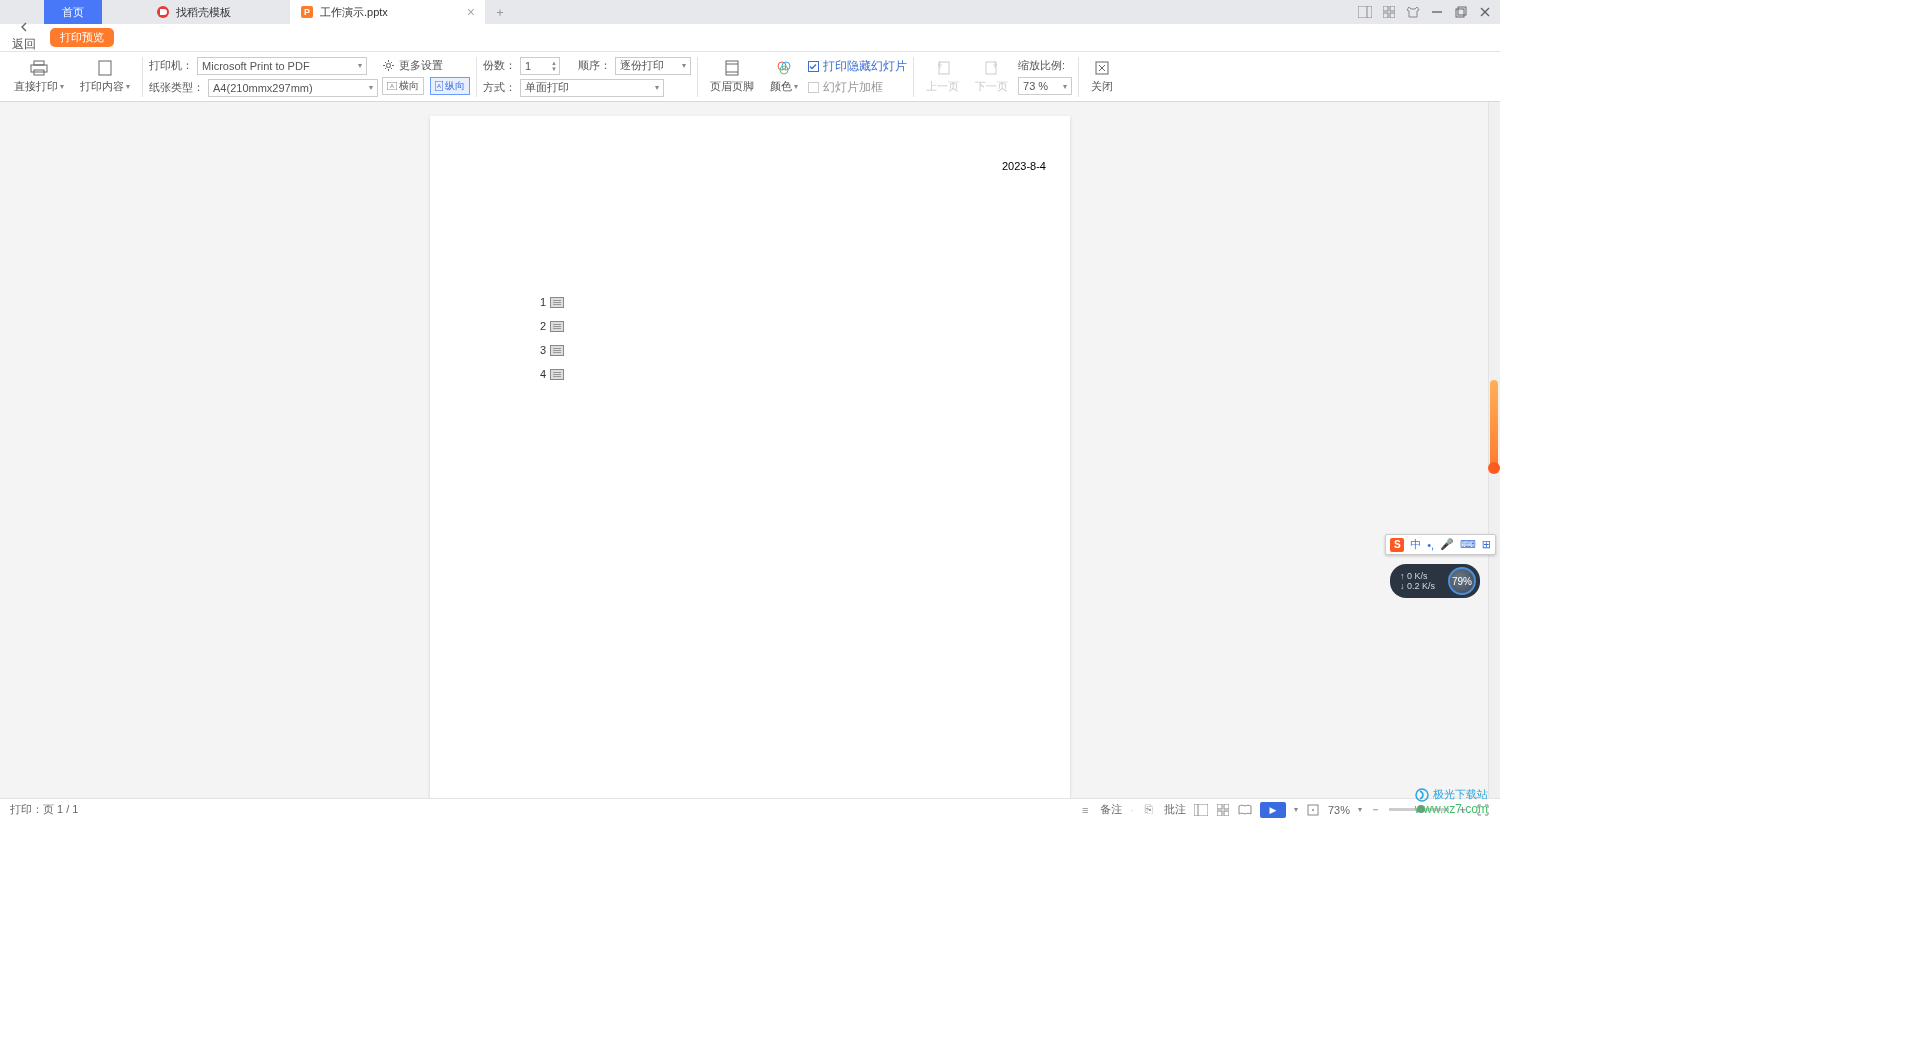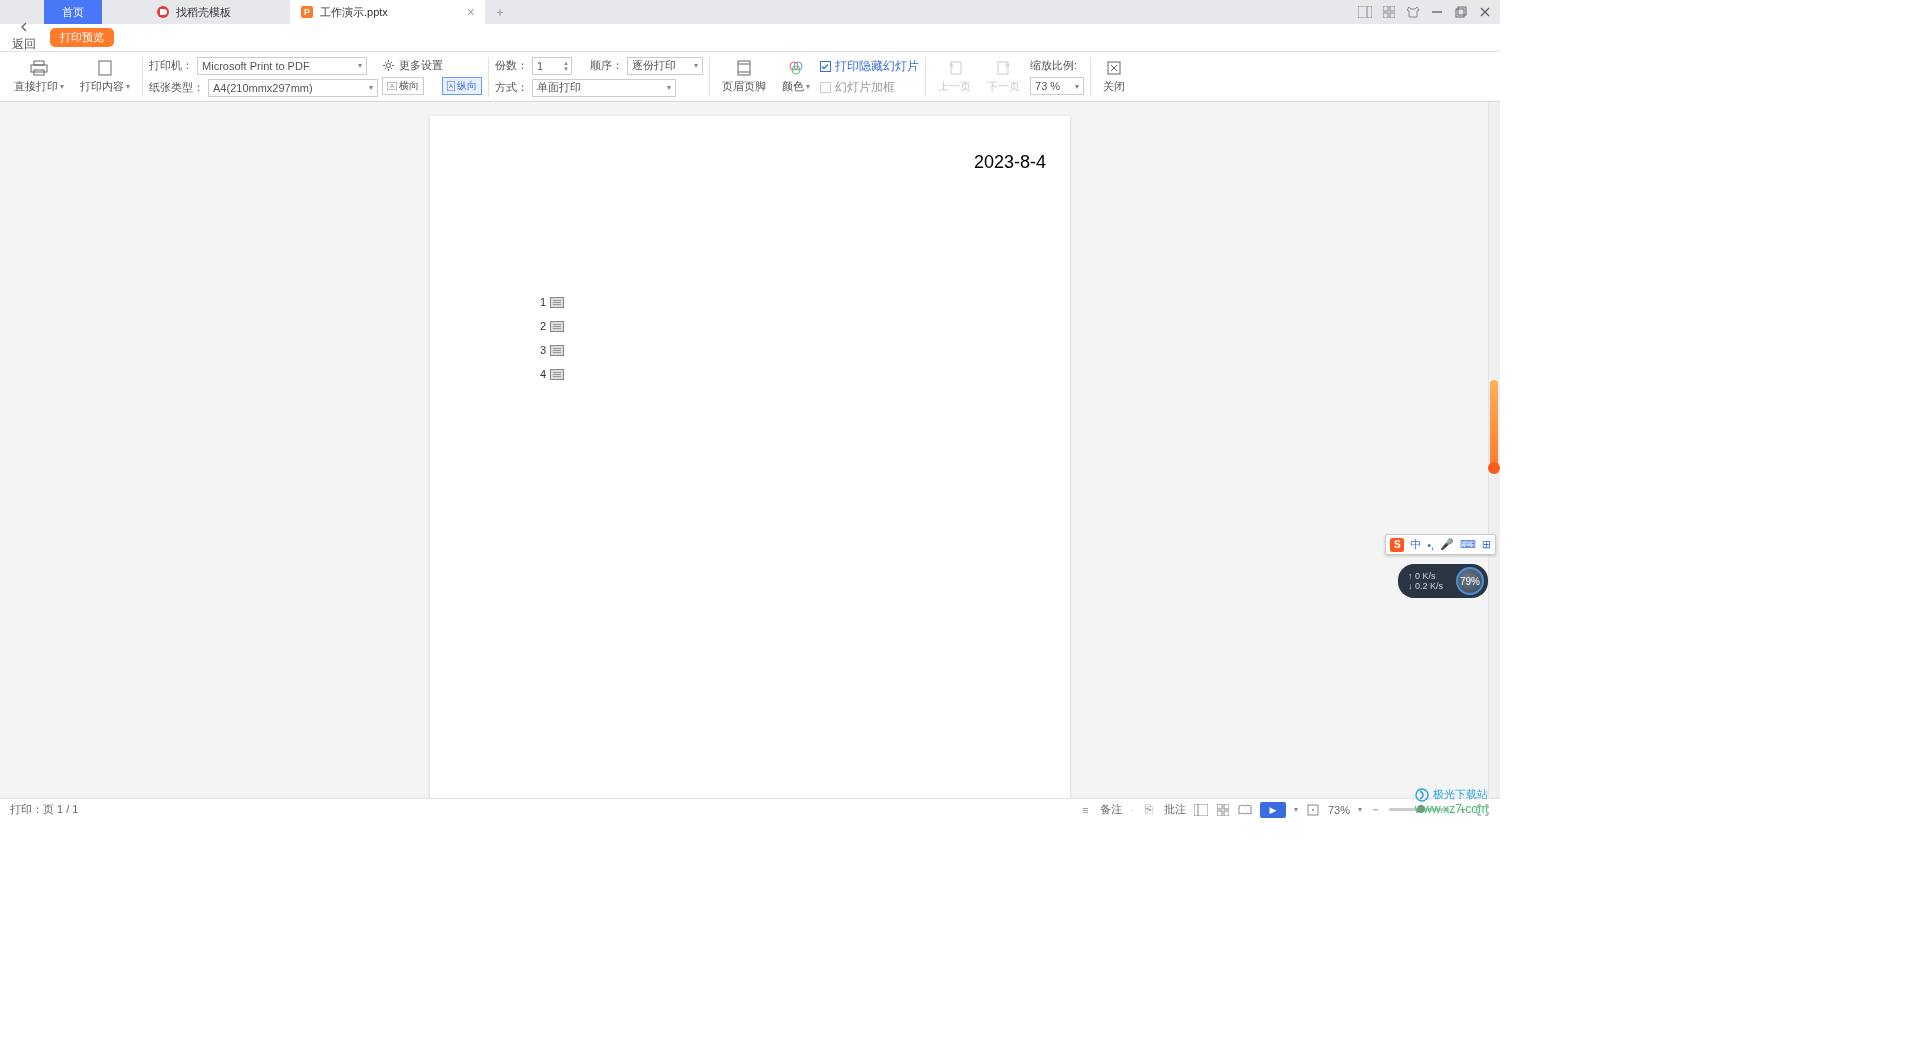--- a/index.html
+++ b/index.html
@@ -25,53 +25,53 @@
 
 .ribbon { height: 50px; background: #fff; border-bottom: 1px solid #d8d8d8; display: flex; align-items: center; padding: 0 8px; gap: 4px; }
 .grp { display: flex; flex-direction: column; align-items: center; justify-content: center; gap: 2px; height: 100%; padding: 0 6px; }
 .grp .icon-lg { width: 22px; height: 18px; display: flex; align-items: center; justify-content: center; color: #555; }
 .grp .lbl { font-size: 11px; color: #555; display: flex; align-items: center; gap: 2px; }
 .sep { width: 1px; height: 40px; background: #e3e3e3; margin: 0 2px; }
 .row2 { display: flex; flex-direction: column; gap: 4px; justify-content: center; height: 100%; }
 .field { display: flex; align-items: center; gap: 4px; font-size: 11px; color: #555; }
 .sel { border: 1px solid #ccc; height: 18px; font-size: 11px; background: #fff; padding: 0 4px; display: inline-flex; align-items: center; justify-content: space-between; }
 .sel .ar { color: #888; font-size: 8px; margin-left: 4px; }
-.orient { display: inline-flex; gap: 18px; }
+.orient { display: inline-flex; gap: 6px; }
 .orient .ob { border: 1px solid #ccc; padding: 1px 4px; font-size: 10px; display: flex; align-items: center; gap: 2px; }
 .orient .ob.sel-on { background: #e8f0ff; border-color: #6b9bff; color: #3a6be0; }
 .spin { width: 40px; border: 1px solid #ccc; height: 18px; font-size: 11px; display: flex; align-items: center; justify-content: space-between; padding: 0 2px 0 4px; }
 .spin .spin-btns { display: flex; flex-direction: column; font-size: 6px; color: #888; line-height: 6px; }
 .chk { display: flex; align-items: center; gap: 4px; color: #999; }
 .chk.on { color: #3a70d6; }
 .grp.disabled { color: #c9c9c9; }
 .grp.disabled .icon-lg, .grp.disabled .lbl { color: #c9c9c9; }
 
 
 .workspace { position: absolute; top: 102px; left: 0; right: 0; bottom: 22px; background: #f4f4f4; display: flex; justify-content: center; overflow: hidden; }
 .page { margin-top: 14px; width: 640px; height: 900px; background: #fff; box-shadow: 0 1px 3px rgba(0,0,0,.15); position: relative; }
-.page .date { position: absolute; top: 36px; right: 24px; font-size: 18px; color: #000; }
+.page .date { position: absolute; top: 44px; right: 24px; font-size: 11px; color: #000; }
 .page .list { position: absolute; top: 180px; left: 110px; display: flex; flex-direction: column; gap: 12px; }
 .page .li { display: flex; align-items: center; gap: 4px; font-size: 11px; }
 .page .sq { width: 14px; height: 11px; border: 1px solid #888; background: #ddd; position: relative; }
 .page .sq::before { content:""; position:absolute; left:2px; right:2px; top:2px; height:1px; background:#999; box-shadow: 0 2px 0 #999, 0 4px 0 #999; }
 .scrollbar { position: absolute; right: 0; top: 0; bottom: 0; width: 12px; background: #f0f0f0; border-left: 1px solid #e3e3e3; }
 
 
 .statusbar { position: absolute; bottom: 0; left: 0; right: 0; height: 22px; background: #fff; border-top: 1px solid #e3e3e3; display: flex; align-items: center; padding: 0 10px; font-size: 11px; color: #666; }
 .statusbar .right { margin-left: auto; display: flex; align-items: center; gap: 8px; }
 .sb-icon { width: 14px; height: 14px; display: flex; align-items: center; justify-content: center; color: #888; }
 .play-btn { width: 26px; height: 16px; background: #3a6be0; border-radius: 2px; display: flex; align-items: center; justify-content: center; color: #fff; font-size: 9px; }
 .zoom-slider { width: 60px; height: 3px; background: #ccc; position: relative; }
 .zoom-slider .knob { position: absolute; left: 28px; top: -3px; width: 8px; height: 8px; background: #888; border-radius: 50%; }
 
 
 .ime-bar { position: absolute; top: 534px; right: 4px; background: #fff; border: 1px solid #ccc; border-radius: 2px; display: flex; align-items: center; padding: 2px 4px; gap: 6px; box-shadow: 0 1px 3px rgba(0,0,0,.2); }
 .ime-logo { width: 14px; height: 14px; background: #ff5722; border-radius: 2px; color: #fff; font-size: 10px; display: flex; align-items: center; justify-content: center; font-weight: bold; }
 .ime-item { font-size: 11px; color: #3a70d6; }
-.net-widget { position: absolute; top: 564px; right: 12px; width: 90px; height: 34px; background: #2b3441; border-radius: 16px; display: flex; align-items: center; justify-content: space-between; padding: 0 4px 0 10px; color: #cfd7e2; font-size: 9px; }
+.net-widget { position: absolute; top: 564px; right: 20px; width: 90px; height: 34px; background: #2b3441; border-radius: 16px; display: flex; align-items: center; justify-content: space-between; padding: 0 4px 0 10px; color: #cfd7e2; font-size: 9px; }
 .net-txt { display: flex; flex-direction: column; line-height: 10px; }
 .net-circle { width: 28px; height: 28px; border-radius: 50%; background: radial-gradient(circle at 40% 40%, #6b7886, #3c4756); display: flex; align-items: center; justify-content: center; color: #fff; font-size: 10px; border: 2px solid #4a90d9; }
 .watermark { position: absolute; bottom: 4px; right: 12px; text-align: center; font-size: 11px; }
 .watermark .top { color: #2aa6e0; display: flex; align-items: center; gap: 4px; justify-content: flex-end; }
 .watermark .bot { color: #3fbf6a; font-size: 12px; }
 .temp-bar { position: absolute; top: 380px; right: 2px; width: 8px; height: 90px; background: linear-gradient(#ffb05a, #ff7a2b); border-radius: 4px; }
 .temp-bar::after { content:""; position:absolute; bottom:-4px; left:-2px; width:12px; height:12px; background:#ff5a1f; border-radius:50%; }
 
 svg { display: block; }
 </style>

